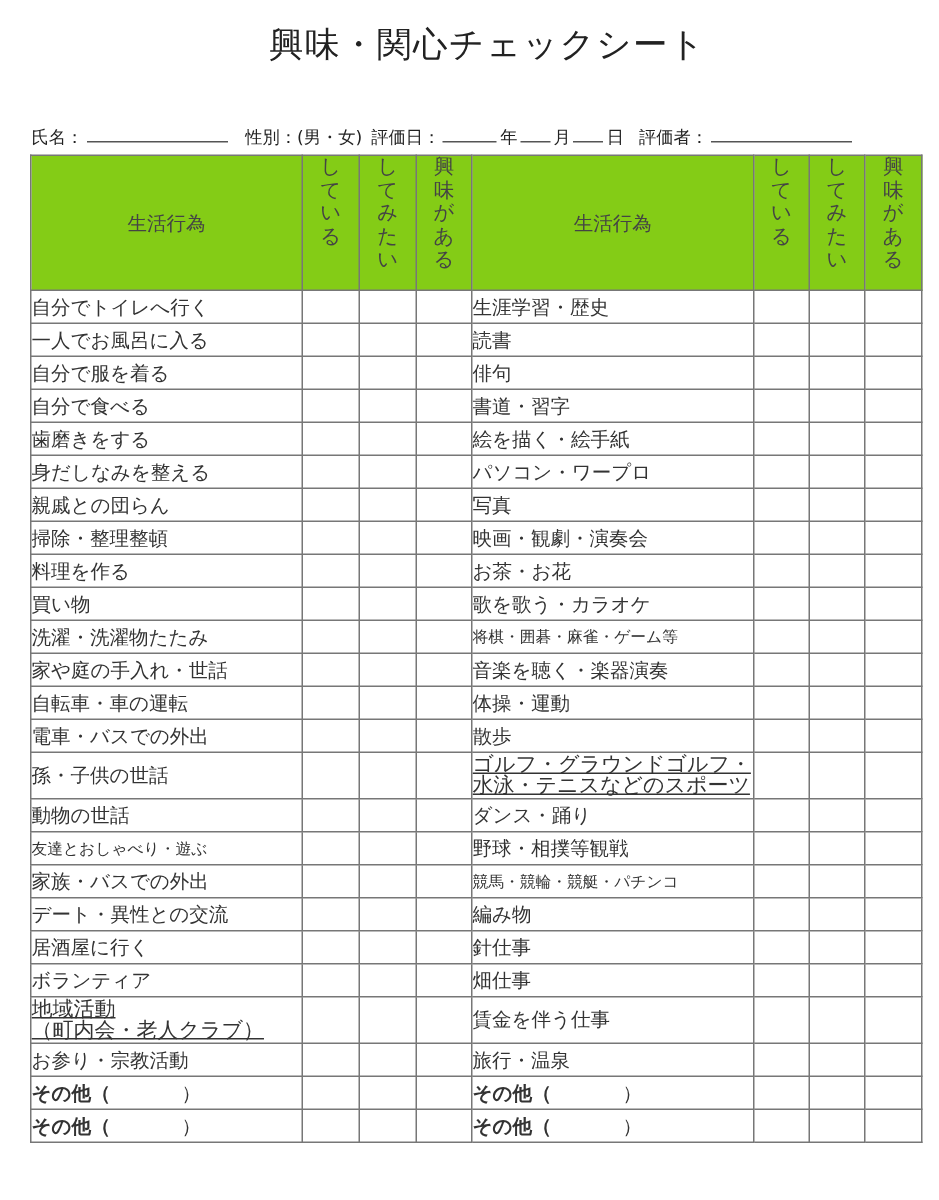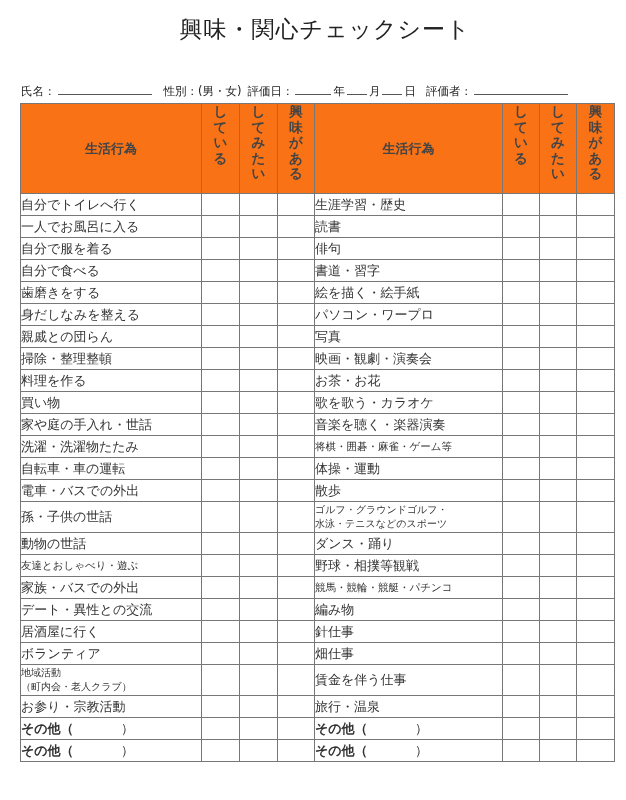--- a/index.html
+++ b/index.html
@@ -7,28 +7,28 @@
          font-family:"DejaVu Sans", "Liberation Sans", sans-serif; color:#333; }
   .title { position:absolute; left:12px; top:14px; width:626px; text-align:center;
            font-size:23px; color:#222; letter-spacing:1px; }
   .meta { position:absolute; left:21px; top:82px; font-size:11.5px; color:#222;
           white-space:nowrap; display:flex; align-items:baseline; }
   .meta .blank { display:inline-block; border-bottom:1px solid #555; height:12px; margin:0 2px; }
   .meta .gap { display:inline-block; }
   table.sheet { position:absolute; left:20px; top:103px; border-collapse:collapse;
                 table-layout:fixed; width:594px; }
   table.sheet td, table.sheet th { border:1.3px solid #777; padding:0; }
-  table.sheet th { background:#f97316; font-weight:bold; color:#444; }
+  table.sheet th { background:#84cc16; font-weight:normal; color:#444; }
   th.act { font-size:13px;text-align:center; }
   th.vert { vertical-align:top; padding-top:4px; }
   th.vert span { display:block; width:14px; margin:0 auto; font-size:13.5px;
                  line-height:15.5px; word-break:break-all; text-align:center; color:#444; }
   td.label { font-size:13px; padding-left:6px; color:#333; white-space:nowrap; overflow:hidden; }
   td.label.small { font-size:10.5px; }
-  td.label.two { font-size:10px; line-height:14px; }
+  td.label.two { font-size:14px; line-height:14px;text-decoration:underline; }
   td.label .paren { display:inline-block; width:100px;font-weight:bold; }
   td.check { background:#fff; }
   tr.r td { height:21px; }
   tr.tall td { height:30px; }
 </style>
 </head>
 <body>
 
 <div class="title">興味・関心チェックシート</div>
 
@@ -180,35 +180,35 @@
         <td class="label">買い物</td>
         <td class="check"></td>
         <td class="check"></td>
         <td class="check"></td>
         <td class="label">歌を歌う・カラオケ</td>
         <td class="check"></td>
         <td class="check"></td>
         <td class="check"></td>
       </tr>
       <tr class="r">
+        <td class="label">洗濯・洗濯物たたみ</td>
+        <td class="check"></td>
+        <td class="check"></td>
+        <td class="check"></td>
+        <td class="label small">将棋・囲碁・麻雀・ゲーム等</td>
+        <td class="check"></td>
+        <td class="check"></td>
+        <td class="check"></td>
+      </tr>
+      <tr class="r">
         <td class="label">家や庭の手入れ・世話</td>
         <td class="check"></td>
         <td class="check"></td>
         <td class="check"></td>
         <td class="label">音楽を聴く・楽器演奏</td>
-        <td class="check"></td>
-        <td class="check"></td>
-        <td class="check"></td>
-      </tr>
-      <tr class="r">
-        <td class="label">洗濯・洗濯物たたみ</td>
-        <td class="check"></td>
-        <td class="check"></td>
-        <td class="check"></td>
-        <td class="label small">将棋・囲碁・麻雀・ゲーム等</td>
         <td class="check"></td>
         <td class="check"></td>
         <td class="check"></td>
       </tr>
       <tr class="r">
         <td class="label">自転車・車の運転</td>
         <td class="check"></td>
         <td class="check"></td>
         <td class="check"></td>
         <td class="label">体操・運動</td>

